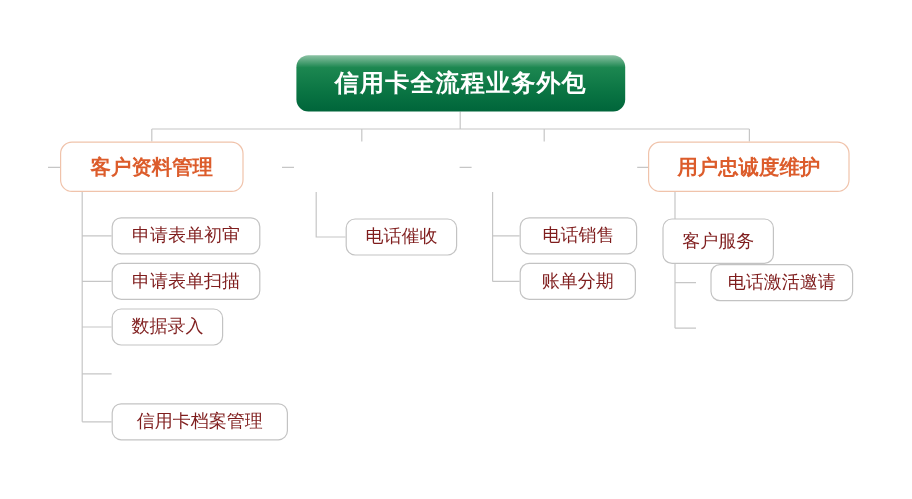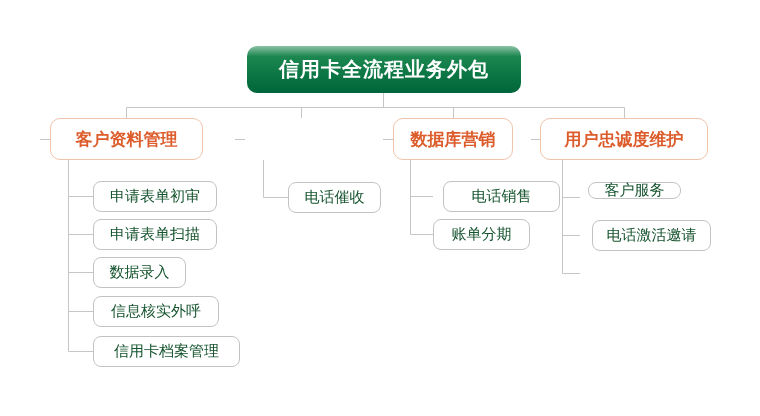--- a/index.html
+++ b/index.html
@@ -35,21 +35,21 @@
   }
   .branch-node.highlight{
     background:linear-gradient(180deg,#f8a77e 0%,#ef6c31 45%,#e85418 100%);
     border:1px solid #e85418;
     color:#ffffff;
   }
   .leaf-node{
     background:#ffffff;
     border:1px solid #c3c3c3;
     border-radius:8px;
-    color:#14532d;
+    color:#7f1d1d;
     font-size:15px;
   }
 </style>
 </head>
 <body>
 
 <div class="canvas">
 
   <svg class="connectors" viewBox="0 0 760 416">
     <path d="M383.5,93 V107.5 M126.5,107.5 H624.5 M126.5,107.5 V118 M301.5,107.5 V118 M453.5,107.5 V118 M624.5,107.5 V118"></path>
@@ -60,54 +60,48 @@
     <path d="M562.5,160 V273.5 M562.5,197.5 H580 M562.5,235.5 H580 M562.5,273.5 H580"></path>
   </svg>
 
   <div class="node root-node" style="left:247px;top:46px;width:274px;height:47px">
     <span>信用卡全流程业务外包</span>
   </div>
 
   <div class="node branch-node" style="left:50px;top:118px;width:153px;height:42px">
     <span>客户资料管理</span>
   </div>
-  <div class="node branch-node" style="left:393px;top:118px;width:120px;height:42px">
-    <span>数据库营销</span>
-  </div>
   <div class="node branch-node" style="left:540px;top:118px;width:168px;height:42px">
     <span>用户忠诚度维护</span>
   </div>
 
   <div class="node leaf-node" style="left:93px;top:181px;width:124px;height:31px">
     <span>申请表单初审</span>
   </div>
   <div class="node leaf-node" style="left:93px;top:219px;width:124px;height:31px">
     <span>申请表单扫描</span>
   </div>
   <div class="node leaf-node" style="left:93px;top:257px;width:93px;height:31px">
     <span>数据录入</span>
   </div>
-  <div class="node leaf-node" style="left:93px;top:296px;width:126px;height:31px">
-    <span>信息核实外呼</span>
-  </div>
   <div class="node leaf-node" style="left:93px;top:336px;width:147px;height:31px">
     <span>信用卡档案管理</span>
   </div>
 
   <div class="node leaf-node" style="left:288px;top:182px;width:93px;height:31px">
     <span>电话催收</span>
   </div>
 
-  <div class="node leaf-node" style="left:443px;top:181px;width:117px;height:31px">
+  <div class="node leaf-node" style="left:433px;top:181px;width:98px;height:31px">
     <span>电话销售</span>
   </div>
   <div class="node leaf-node" style="left:433px;top:219px;width:97px;height:31px">
     <span>账单分期</span>
   </div>
 
-  <div class="node leaf-node" style="left:588px;top:182px;width:93px;height:17px">
+  <div class="node leaf-node" style="left:552px;top:182px;width:93px;height:38px">
     <span>客户服务</span>
   </div>
   <div class="node leaf-node" style="left:592px;top:220px;width:119px;height:31px">
     <span>电话激活邀请</span>
   </div>
 
 </div>
 
 </body></html>

